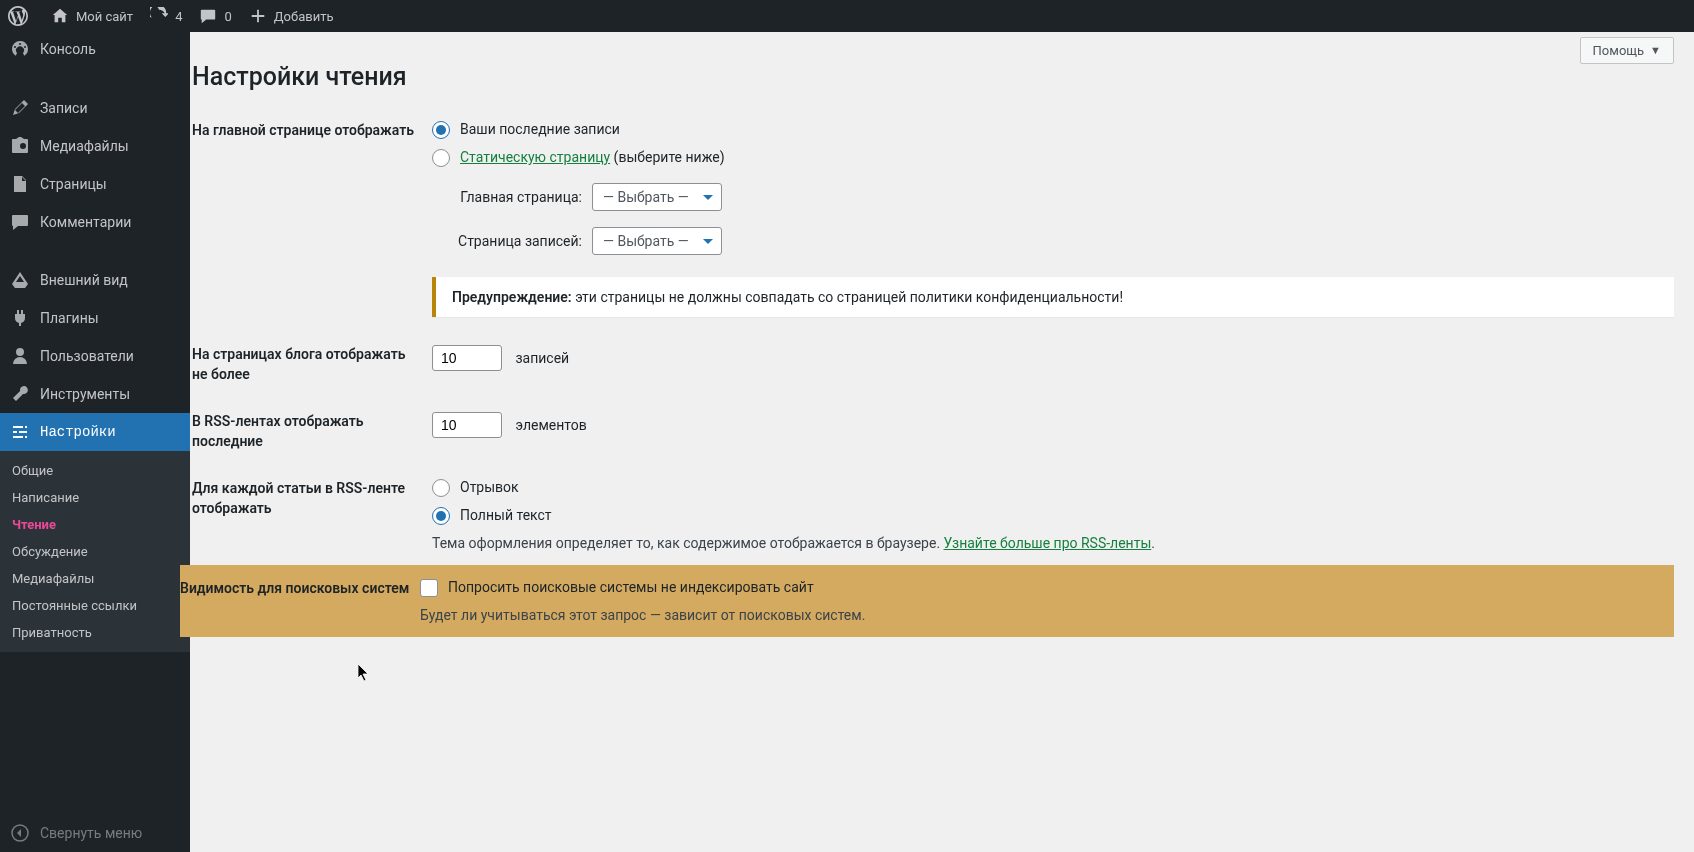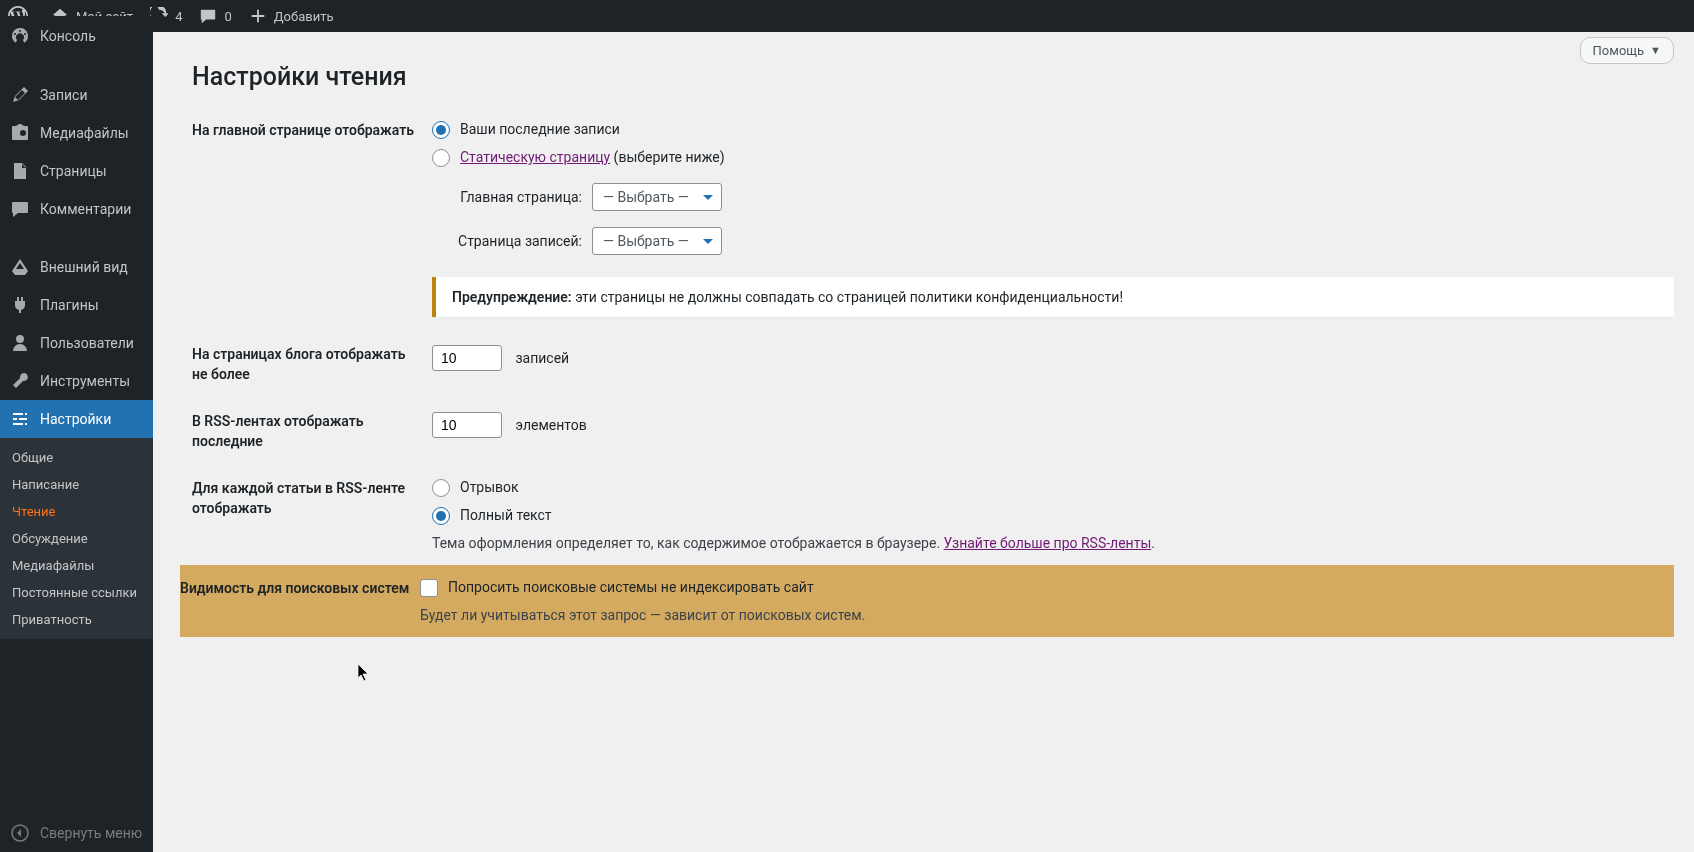--- a/index.html
+++ b/index.html
@@ -5,49 +5,49 @@
 * { box-sizing: border-box; margin: 0; padding: 0; }
 html, body { width: 1694px; height: 852px; font-family: -apple-system, BlinkMacSystemFont, "Segoe UI", Roboto, sans-serif; background: #f0f0f1; overflow: hidden; }
 
 
 .adminbar { position: absolute; top: 0; left: 0; right: 0; height: 32px; background: #1d2327; display: flex; align-items: center; color: #c3c4c7; font-size: 13px; }
 .adminbar .ab-item { display: flex; align-items: center; height: 32px; padding: 14px 8px; cursor: pointer; }
 .adminbar .ab-icon { width: 20px; height: 20px; display: inline-flex; align-items: center; justify-content: center; margin-right: 6px; }
 .adminbar svg { fill: #c3c4c7; }
 
 
-.sidebar { position: absolute; top: 16px; left: 0; width: 153px; bottom: 0; background: #1d2327; color: #c3c4c7; font-size: 14px; }
+.sidebar { position: absolute; top: 29px; left: 0; width: 190px; bottom: 0; background: #1d2327; color: #c3c4c7; font-size: 14px; }
 .sidebar .menu-item { display: flex; align-items: center; height: 38px; padding: 0 10px; cursor: pointer; }
 .sidebar .menu-item.tall { height: 40px; }
 .sidebar .menu-item .mi-icon { width: 20px; height: 20px; display: inline-flex; align-items: center; justify-content: center; margin-right: 10px; }
-.sidebar .menu-item.current { background: #2271b1; color: #fff; position: relative; }
+.sidebar .menu-item.current { background: #2271b1; color: #fff; position: relative; font-family: Liberation Mono, monospace; }
 .sidebar .menu-item.current::after { content: ""; position: absolute; right: -8px; top: 50%; margin-top: -8px; border: 8px solid transparent; border-right-color: #f0f0f1; }
 .sidebar .menu-sep { height: 20px; }
 .sidebar .submenu { background: #2c3338; padding: 6px 0; }
 .sidebar .submenu .sub-item { display: block; padding: 6px 12px; font-size: 13px; color: #c3c4c7; cursor: pointer; }
-.sidebar .submenu .sub-item.current { color: #f97316; font-weight: 400; }
+.sidebar .submenu .sub-item.current { color: #ec4899; font-weight: 700; }
 .sidebar .collapse { position: absolute; bottom: 0; left: 0; right: 0; height: 38px; display: flex; align-items: center; padding: 0 10px; color: #787c82; cursor: pointer; }
 .sidebar .collapse .mi-icon { width: 20px; height: 20px; display: inline-flex; align-items: center; justify-content: center; margin-right: 10px; }
 
 
 .content { position: absolute; top: 32px; left: 172px; right: 0; bottom: 0; padding: 10px 20px 0 20px; }
-.help-tab { position: absolute; top: 5px; right: 20px; background: #f6f7f7; border: 1px solid #c3c4c7; border-radius: 10px; padding: 5px 12px; font-size: 13px; color: #50575e; cursor: pointer; display: flex; align-items: center; }
+.help-tab { position: absolute; top: 5px; right: 20px; background: #f6f7f7; border: 1px solid #c3c4c7; border-radius: 2px; padding: 5px 12px; font-size: 13px; color: #50575e; cursor: pointer; display: flex; align-items: center; }
 .help-tab .caret { margin-left: 6px; font-size: 11px; }
 .page-title { font-size: 25px; font-weight: 500; color: #1d2327; margin-top: 20px; margin-bottom: 30px; }
 
 .form-table { width: 100%; }
 .form-row { display: flex; align-items: flex-start; margin-bottom: 28px; }
 .form-row .th { width: 240px; padding-right: 10px; font-weight: 600; color: #1d2327; font-size: 14px; line-height: 1.4; }
 .form-row .td { flex: 1; font-size: 14px; color: #1d2327; }
 .radio-line { display: flex; align-items: flex-start; margin-bottom: 10px; }
 .radio-line input[type=radio] { appearance: none; width: 18px; height: 18px; border: 1px solid #8c8f94; border-radius: 50%; margin-right: 10px; position: relative; cursor: pointer; background: #fff; }
 .radio-line input[type=radio]:checked { border-color: #2271b1; }
 .radio-line input[type=radio]:checked::after { content: ""; position: absolute; top: 3px; left: 3px; width: 10px; height: 10px; border-radius: 50%; background: #2271b1; }
 .radio-line label { cursor: pointer; }
-.link { color: #701a75; text-decoration: underline; cursor: pointer; }
+.link { color: #15803d; text-decoration: underline; cursor: pointer; }
 .page-select-row { display: flex; align-items: center; margin: 16px 0 0 20px; }
 .page-select-row .lbl { width: 140px; text-align: right; padding-right: 10px; }
 .select-box { border: 1px solid #8c8f94; border-radius: 3px; background: #fff; padding: 5px 26px 5px 10px; font-size: 14px; color: #50575e; position: relative; cursor: pointer; min-width: 130px; }
 .select-box::after { content: ""; position: absolute; right: 8px; top: 50%; margin-top: -2px; border: 5px solid transparent; border-top-color: #2271b1; }
 .warning-box { margin-top: 22px; border-left: 4px solid #b8860b; background: #fff; padding: 12px 16px; box-shadow: 0 1px 1px rgba(0,0,0,0.04); }
 .warning-box strong { font-weight: 600; }
 .num-input { border: 1px solid #8c8f94; border-radius: 3px; background: #fff; padding: 4px 8px; font-size: 14px; width: 70px; margin-right: 10px; }
 .checkbox-line { display: flex; }
 .checkbox-line input[type=checkbox] { appearance: none; width: 18px; height: 18px; border: 1px solid #8c8f94; border-radius: 3px; margin-right: 10px; background: #fff; cursor: pointer; }
 .desc { margin-top: 10px; color: #3c434a; }

